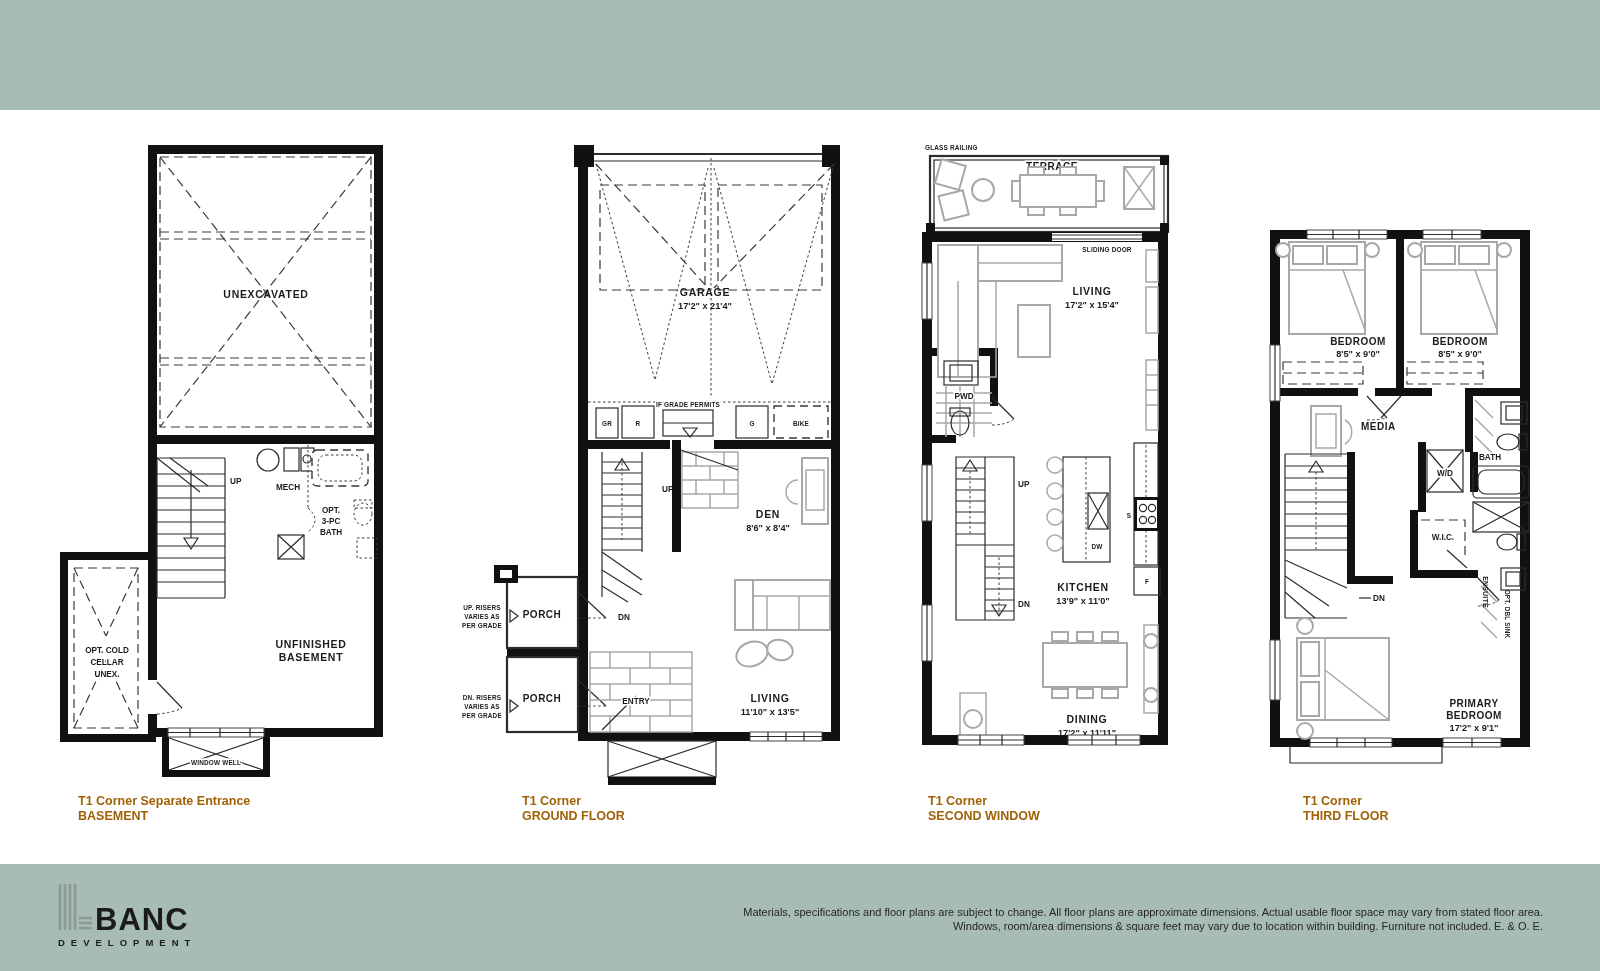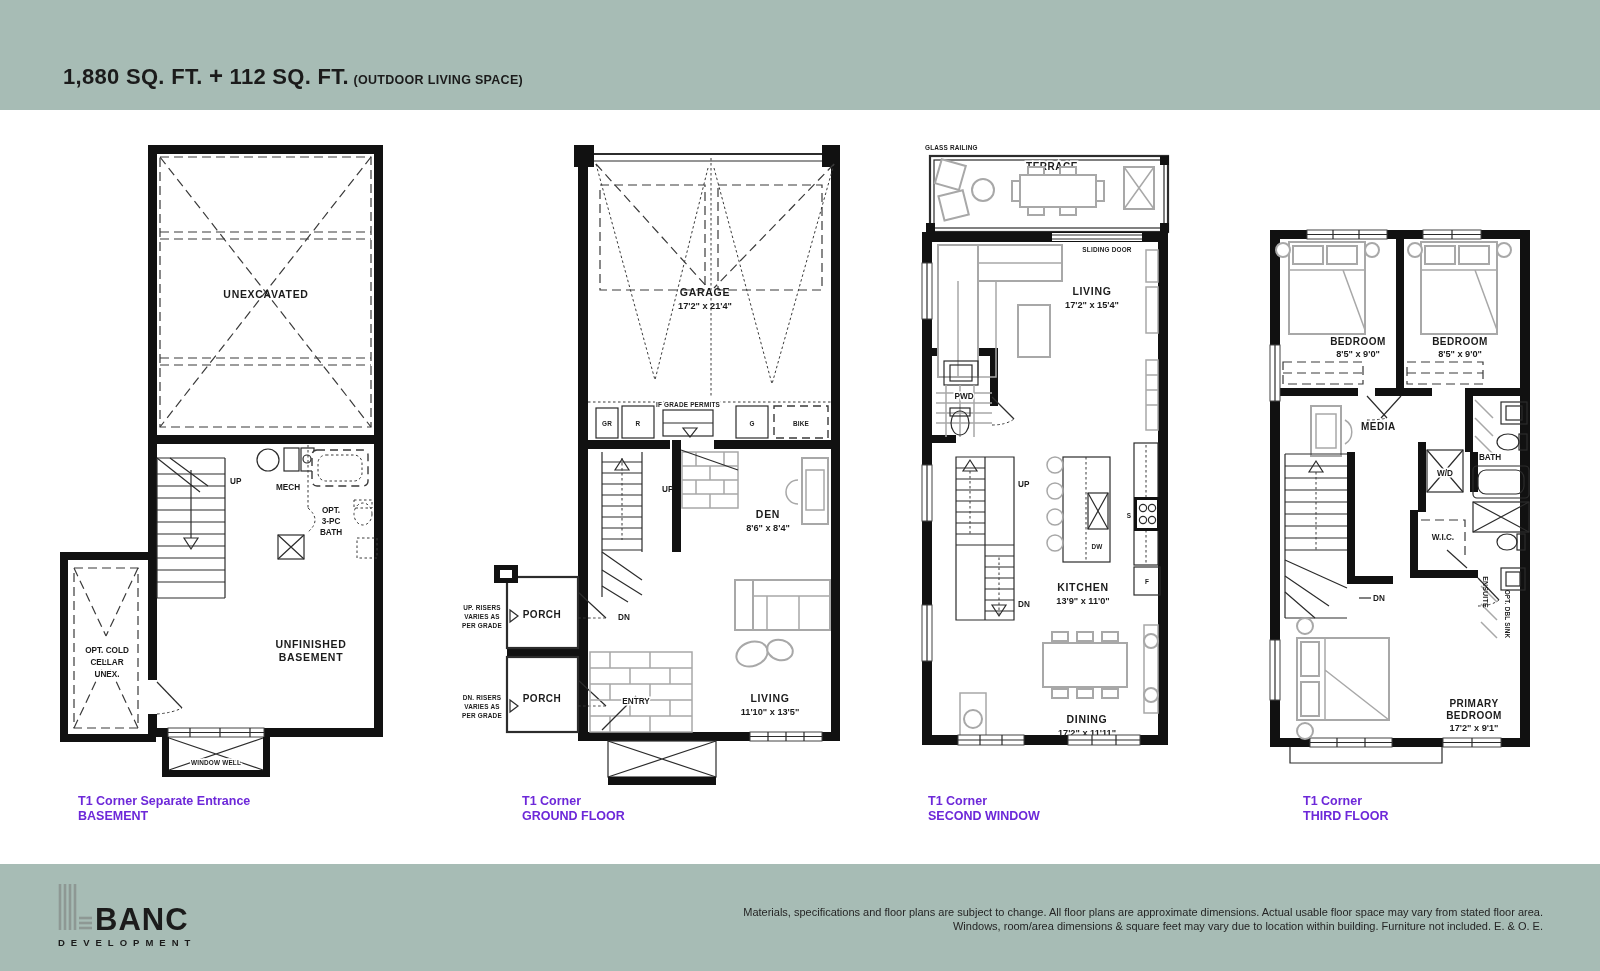--- a/index.html
+++ b/index.html
@@ -12,21 +12,21 @@
   #subtitle{position:absolute;left:63px;top:62px;color:#1b1b1b;white-space:nowrap;}
   #subtitle .big{font-size:22px;font-weight:700;letter-spacing:.3px;}
   #subtitle .plus{font-size:24px;font-weight:700;padding:0 2px;}
   #subtitle .small{font-size:12.5px;font-weight:700;letter-spacing:.3px;}
   #qui-logo{position:absolute;left:1402px;top:0;width:141px;height:141px;background:#E9A43C;}
   .plansvg{position:absolute;}
   #plan-b{left:60px;top:140px;}
   #plan-g{left:450px;top:140px;}
   #plan-s{left:900px;top:135px;}
   #plan-t{left:1255px;top:220px;}
-  .caption{position:absolute;font-size:12.5px;line-height:14.5px;font-weight:700;color:#6d28d9;}
+  .caption{position:absolute;font-size:12.5px;line-height:14.5px;font-weight:700;color:#a16207;}
   #cap-b{left:78px;top:794px;}
   #cap-g{left:522px;top:794px;}
   #cap-s{left:928px;top:794px;}
   #cap-t{left:1303px;top:794px;}
   #banc{position:absolute;left:55px;top:880px;}
   #disclaimer{position:absolute;right:57px;top:906px;text-align:right;font-size:11px;line-height:13.5px;color:#252525;}
   
   svg .w{fill:#111;}
   svg .ln{stroke:#2c2c2c;stroke-width:1.2;fill:none;}
   svg .lnw{stroke:#2c2c2c;stroke-width:2.2;fill:none;}
@@ -45,26 +45,20 @@
   .t6{font-size:6.4px;text-anchor:middle;letter-spacing:.2px;}
   .st{text-anchor:start;}
   .halo{stroke:#fff;stroke-width:3;paint-order:stroke;}
 </style>
 </head>
 <body>
 
 <div id="page">
 
   <div class="band" id="band-top"></div>
-  <div id="subtitle">
-    <span class="big">1,880 SQ. FT.</span>
-    <span class="plus">+</span>
-    <span class="big">112 SQ. FT.</span>
-    <span class="small">(OUTDOOR LIVING SPACE)</span>
-  </div>
 
 
   <svg id="plan-b" class="plansvg" width="340" height="645" viewBox="0 0 340 645">
     <g>
       <rect class="w" x="88" y="5" width="235" height="9"></rect>
       <rect class="w" x="88" y="5" width="9" height="592"></rect>
       <rect class="w" x="314" y="5" width="9" height="592"></rect>
       <rect class="w" x="88" y="295" width="235" height="9"></rect>
       <rect class="w" x="88" y="588" width="235" height="9"></rect>
       <rect class="w" x="0" y="412" width="96" height="8"></rect>

